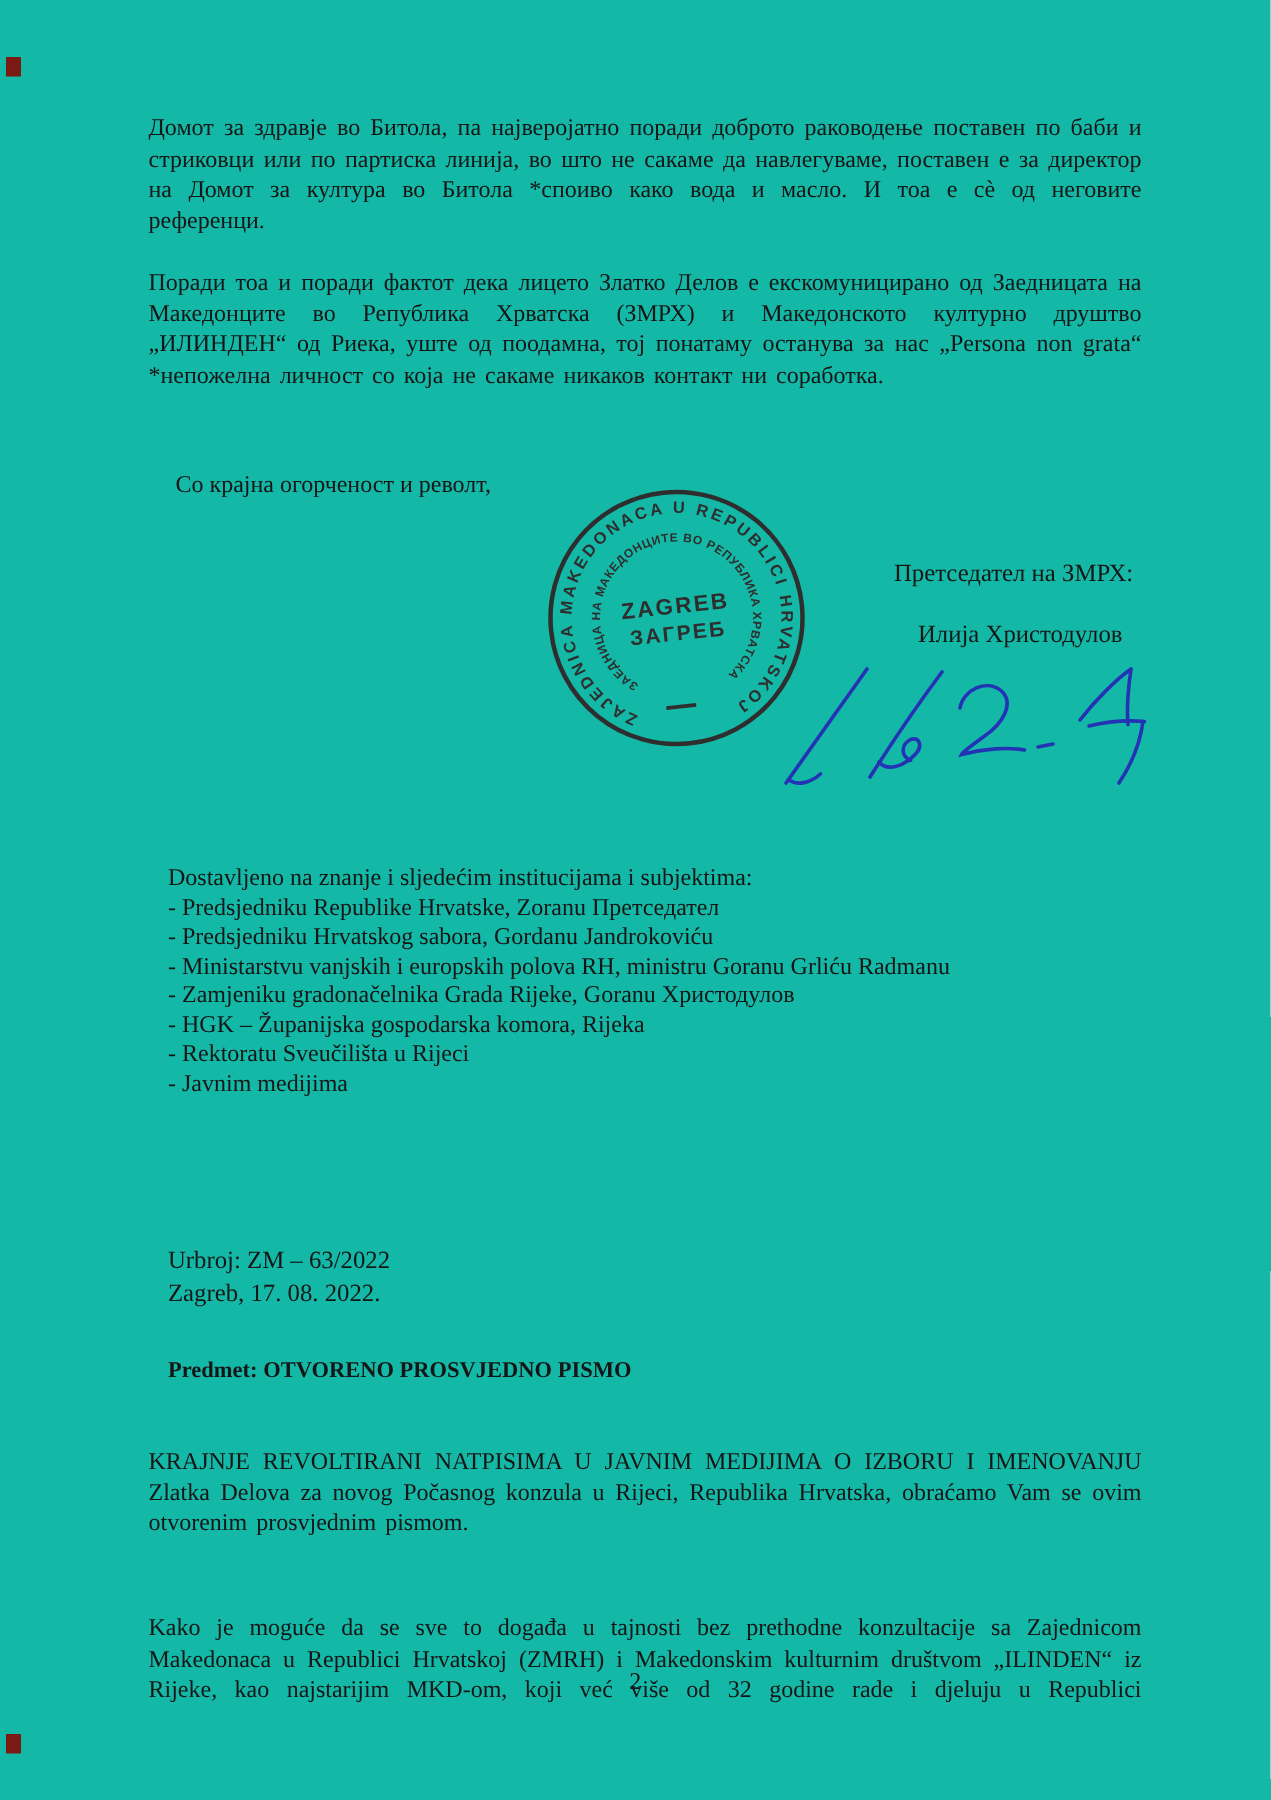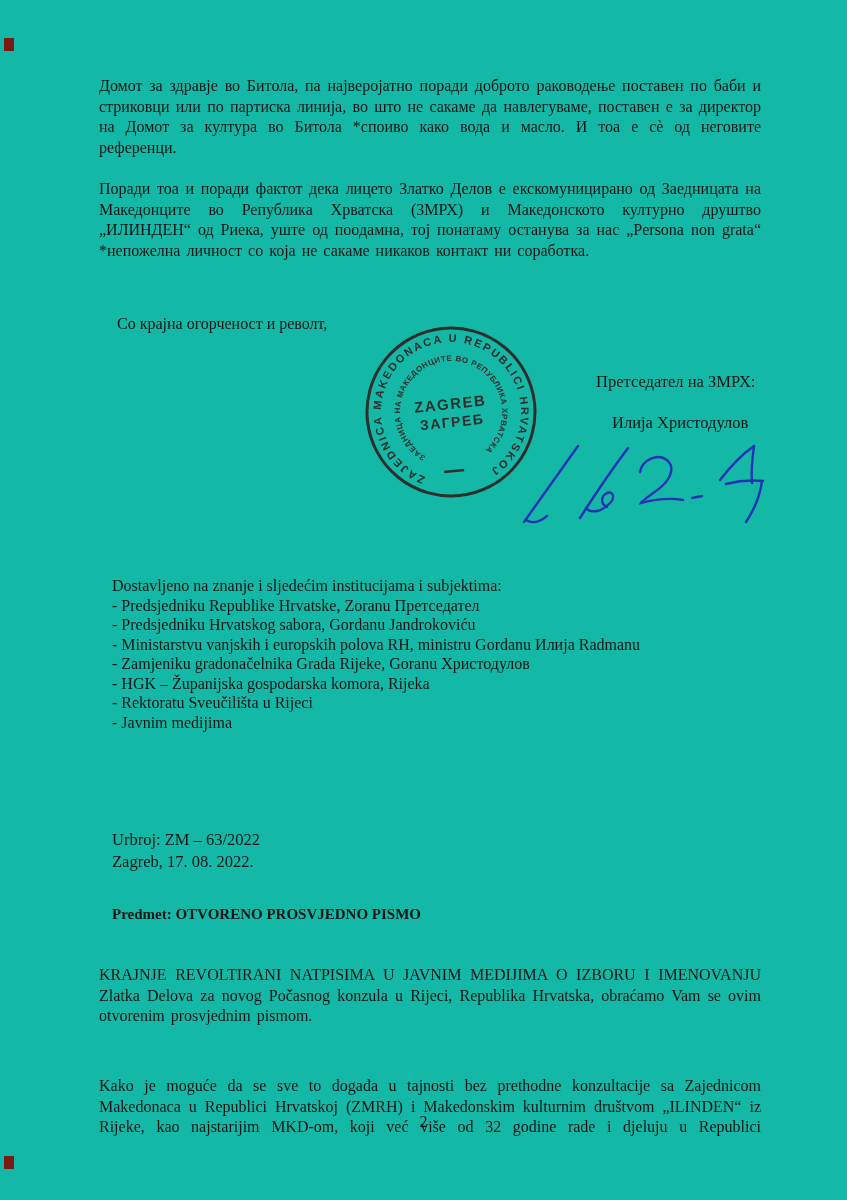--- a/index.html
+++ b/index.html
@@ -81,21 +81,21 @@
       <path d="M234,10 C232,24 231,36 232,47"></path>
       <path d="M206,48 C218,45 232,44 243,45"></path>
       <path d="M242,45 C240,60 234,74 226,86"></path>
     </svg>
   </div>
 
   <div class="blk dist">
     <div class="row">Dostavljeno na znanje i sljedećim institucijama i subjektima:</div>
     <div class="row">- Predsjedniku Republike Hrvatske, Zoranu Претседател</div>
     <div class="row">- Predsjedniku Hrvatskog sabora, Gordanu Jandrokoviću</div>
-    <div class="row">- Ministarstvu vanjskih i europskih polova RH, ministru Gordanu Илија Radmanu</div>
+    <div class="row">- Ministarstvu vanjskih i europskih polova RH, ministru Goranu Grliću Radmanu</div>
     <div class="row">- Zamjeniku gradonačelnika Grada Rijeke, Goranu Христодулов</div>
     <div class="row">- HGK – Županijska gospodarska komora, Rijeka</div>
     <div class="row">- Rektoratu Sveučilišta u Rijeci</div>
     <div class="row">- Javnim medijima</div>
   </div>
 
   <div class="blk ref">
     <div>Urbroj: ZM – 63/2022</div>
     <div>Zagreb, 17. 08. 2022.</div>
   </div>

